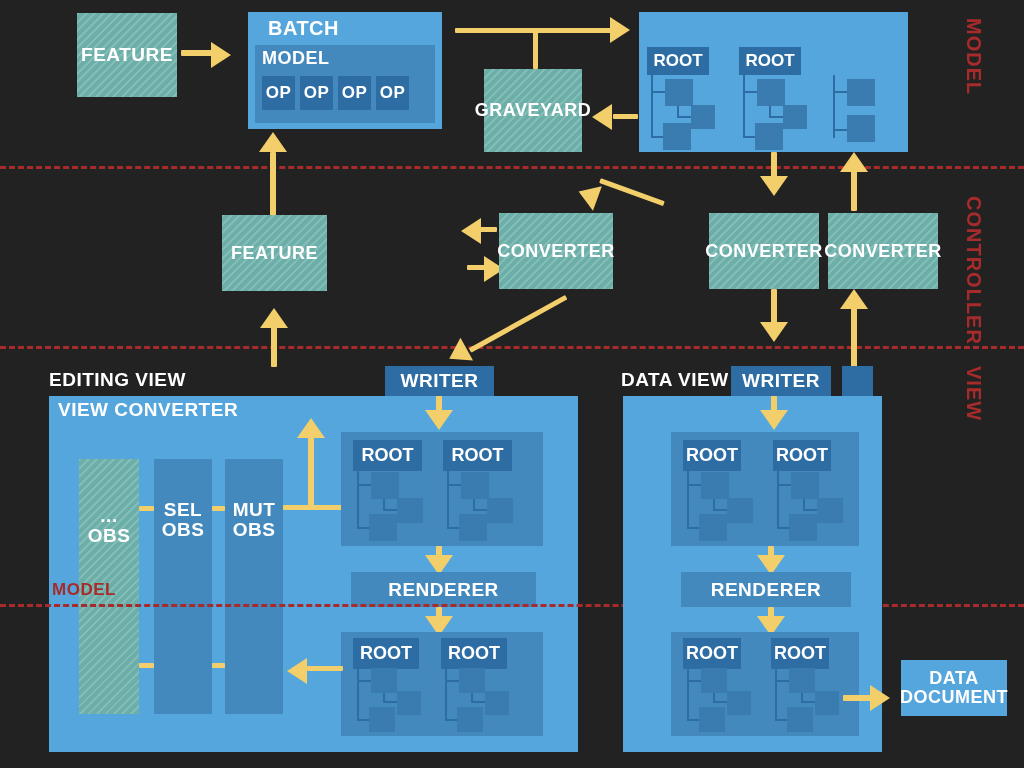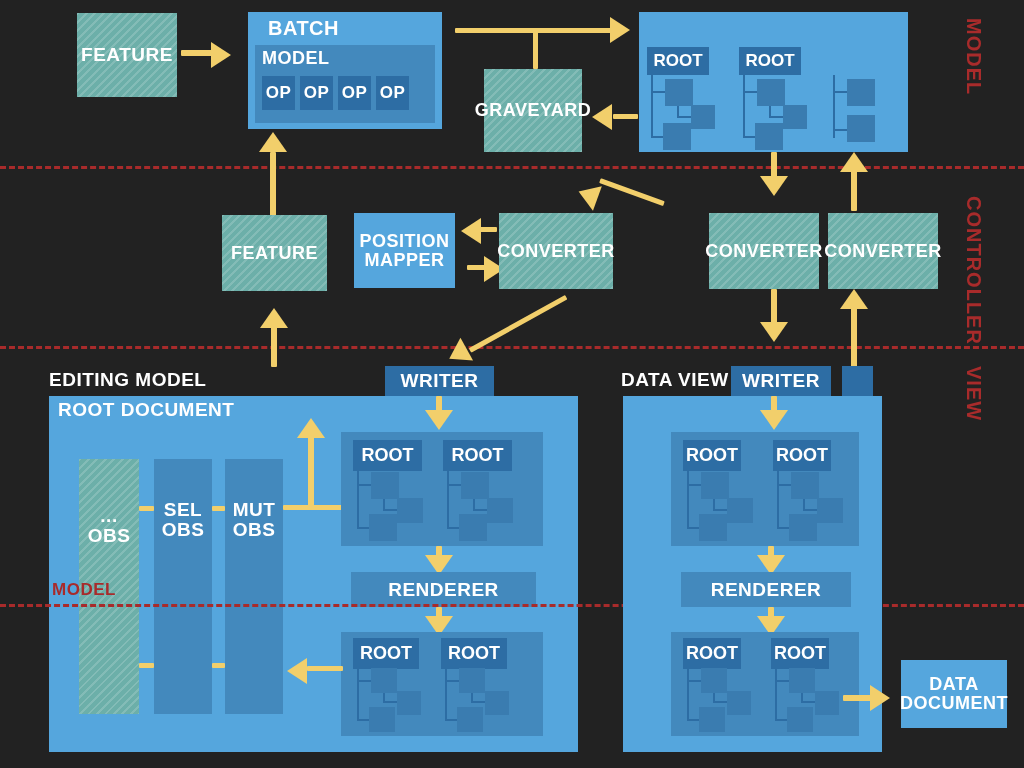--- a/index.html
+++ b/index.html
@@ -146,26 +146,20 @@
     <div class="ahead ah-d" style="left:760px;top:176px;"></div>
   </div>
 
   <div class="arrow">
     <div class="ashaft" style="left:851px;top:168px;width:6px;height:43px;"></div>
     <div class="ahead ah-u" style="left:840px;top:152px;"></div>
   </div>
 
   <div class="box teal center lbl" style="left:222px;top:215px;width:105px;height:76px;font-size:18px;">FEATURE</div>
 
-  <div class="box blue1 center" style="left:354px;top:213px;width:101px;height:75px;">
-    <div class="lbl" style="font-size:18px;">
-      <div>POSITION</div>
-      <div>MAPPER</div>
-    </div>
-  </div>
 
   <div class="arrow">
     <div class="ashaft" style="left:477px;top:227px;width:20px;height:5px;"></div>
     <div class="ahead ah-l" style="left:461px;top:218px;"></div>
   </div>
   <div class="arrow">
     <div class="ashaft" style="left:467px;top:265px;width:20px;height:5px;"></div>
     <div class="ahead ah-r" style="left:484px;top:256px;"></div>
   </div>
 
@@ -188,26 +182,26 @@
   <div class="arrow">
     <div class="ashaft" style="left:771px;top:289px;width:6px;height:38px;"></div>
     <div class="ahead ah-d" style="left:760px;top:322px;"></div>
   </div>
 
   <div class="arrow">
     <div class="ashaft" style="left:851px;top:305px;width:6px;height:65px;"></div>
     <div class="ahead ah-u" style="left:840px;top:289px;"></div>
   </div>
 
-  <div class="darkhead" style="left:49px;top:369px;">EDITING MODEL</div>
+  <div class="darkhead" style="left:49px;top:369px;">EDITING VIEW</div>
 
   <div class="box blue3 center lbl" style="left:385px;top:366px;width:109px;height:30px;font-size:19px;">WRITER</div>
 
   <div class="box blue1" style="left:49px;top:396px;width:529px;height:356px;">
-    <div class="lbl" style="position:absolute;left:9px;top:4px;font-size:19px;text-align:left;">ROOT DOCUMENT</div>
+    <div class="lbl" style="position:absolute;left:9px;top:4px;font-size:19px;text-align:left;">VIEW CONVERTER</div>
 
     <div class="teal" style="position:absolute;left:30px;top:63px;width:60px;height:255px;">
       <div class="lbl" style="position:absolute;top:47px;width:100%;font-size:19px;">
         <div>...</div>
         <div>OBS</div>
       </div>
     </div>
     <div class="blue2" style="position:absolute;left:105px;top:63px;width:58px;height:255px;">
       <div class="lbl" style="position:absolute;top:41px;width:100%;font-size:19px;">
         <div>SEL</div>
@@ -380,20 +374,20 @@
         <div class="node" style="left:16px;top:69px;width:26px;height:25px;"></div>
       </div>
     </div>
   </div>
 
   <div class="arrow">
     <div class="ashaft" style="left:843px;top:695px;width:32px;height:6px;"></div>
     <div class="ahead ah-r" style="left:870px;top:685px;"></div>
   </div>
 
-  <div class="box blue1 center" style="left:901px;top:660px;width:106px;height:68px;">
+  <div class="box blue1 center" style="left:901px;top:660px;width:106px;height:56px;">
     <div class="lbl" style="font-size:18px;">
       <div>DATA</div>
       <div>DOCUMENT</div>
     </div>
   </div>
 
 </div>
 
 </body></html>

